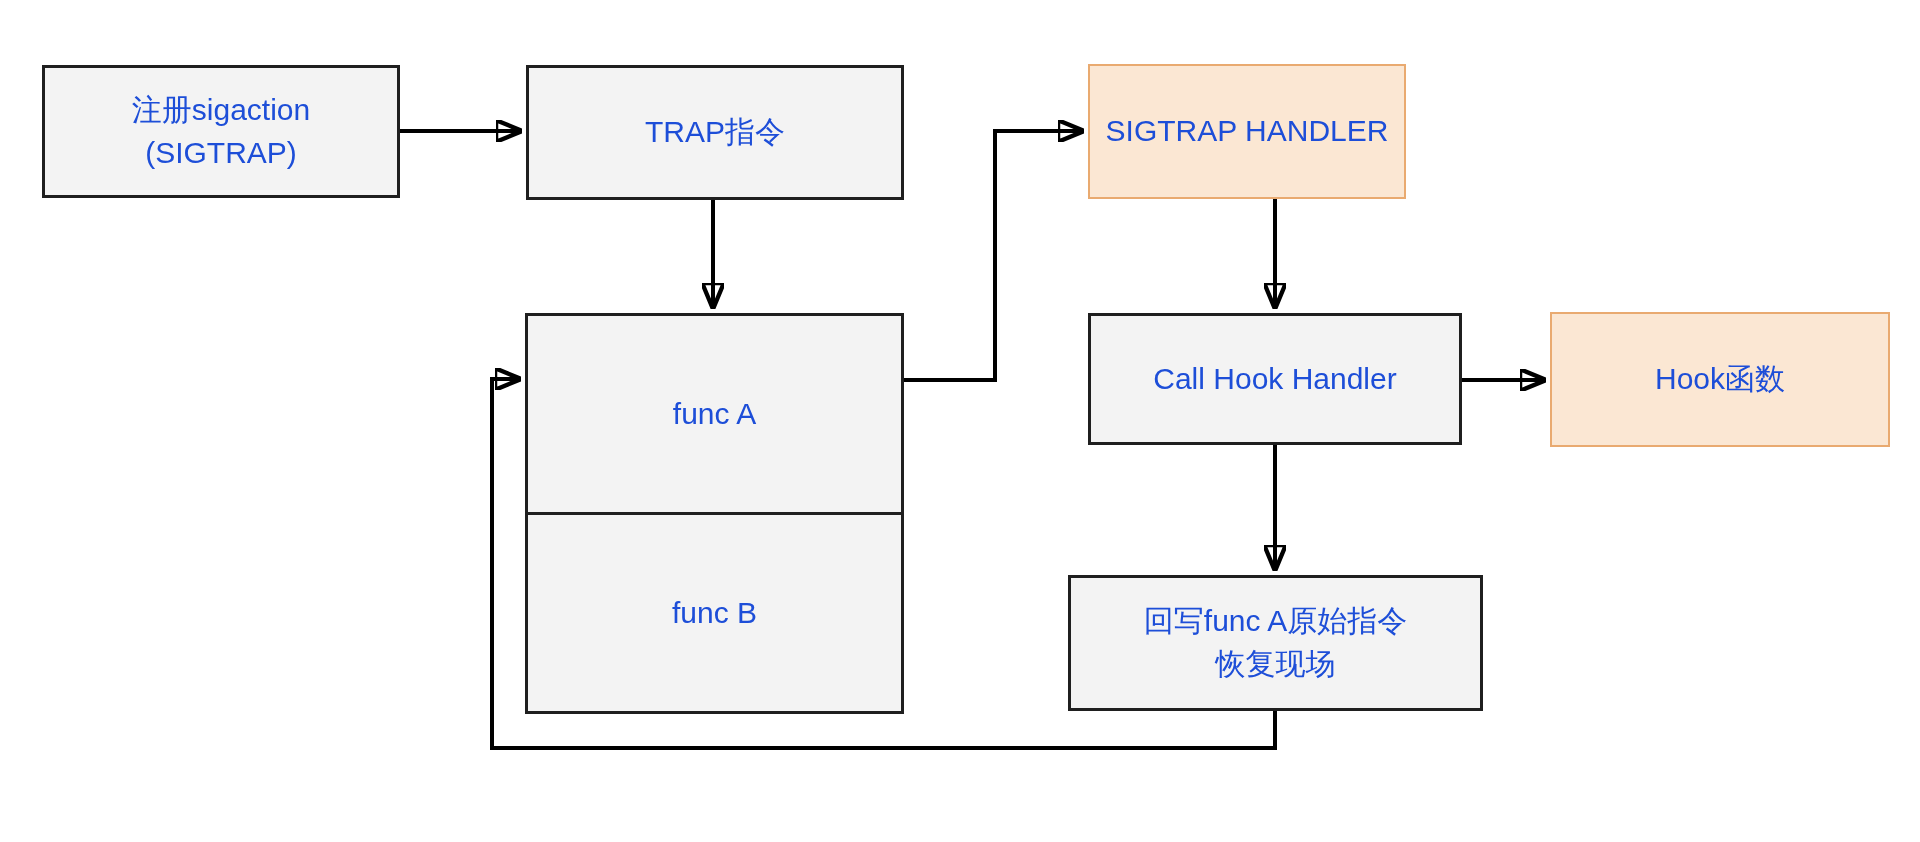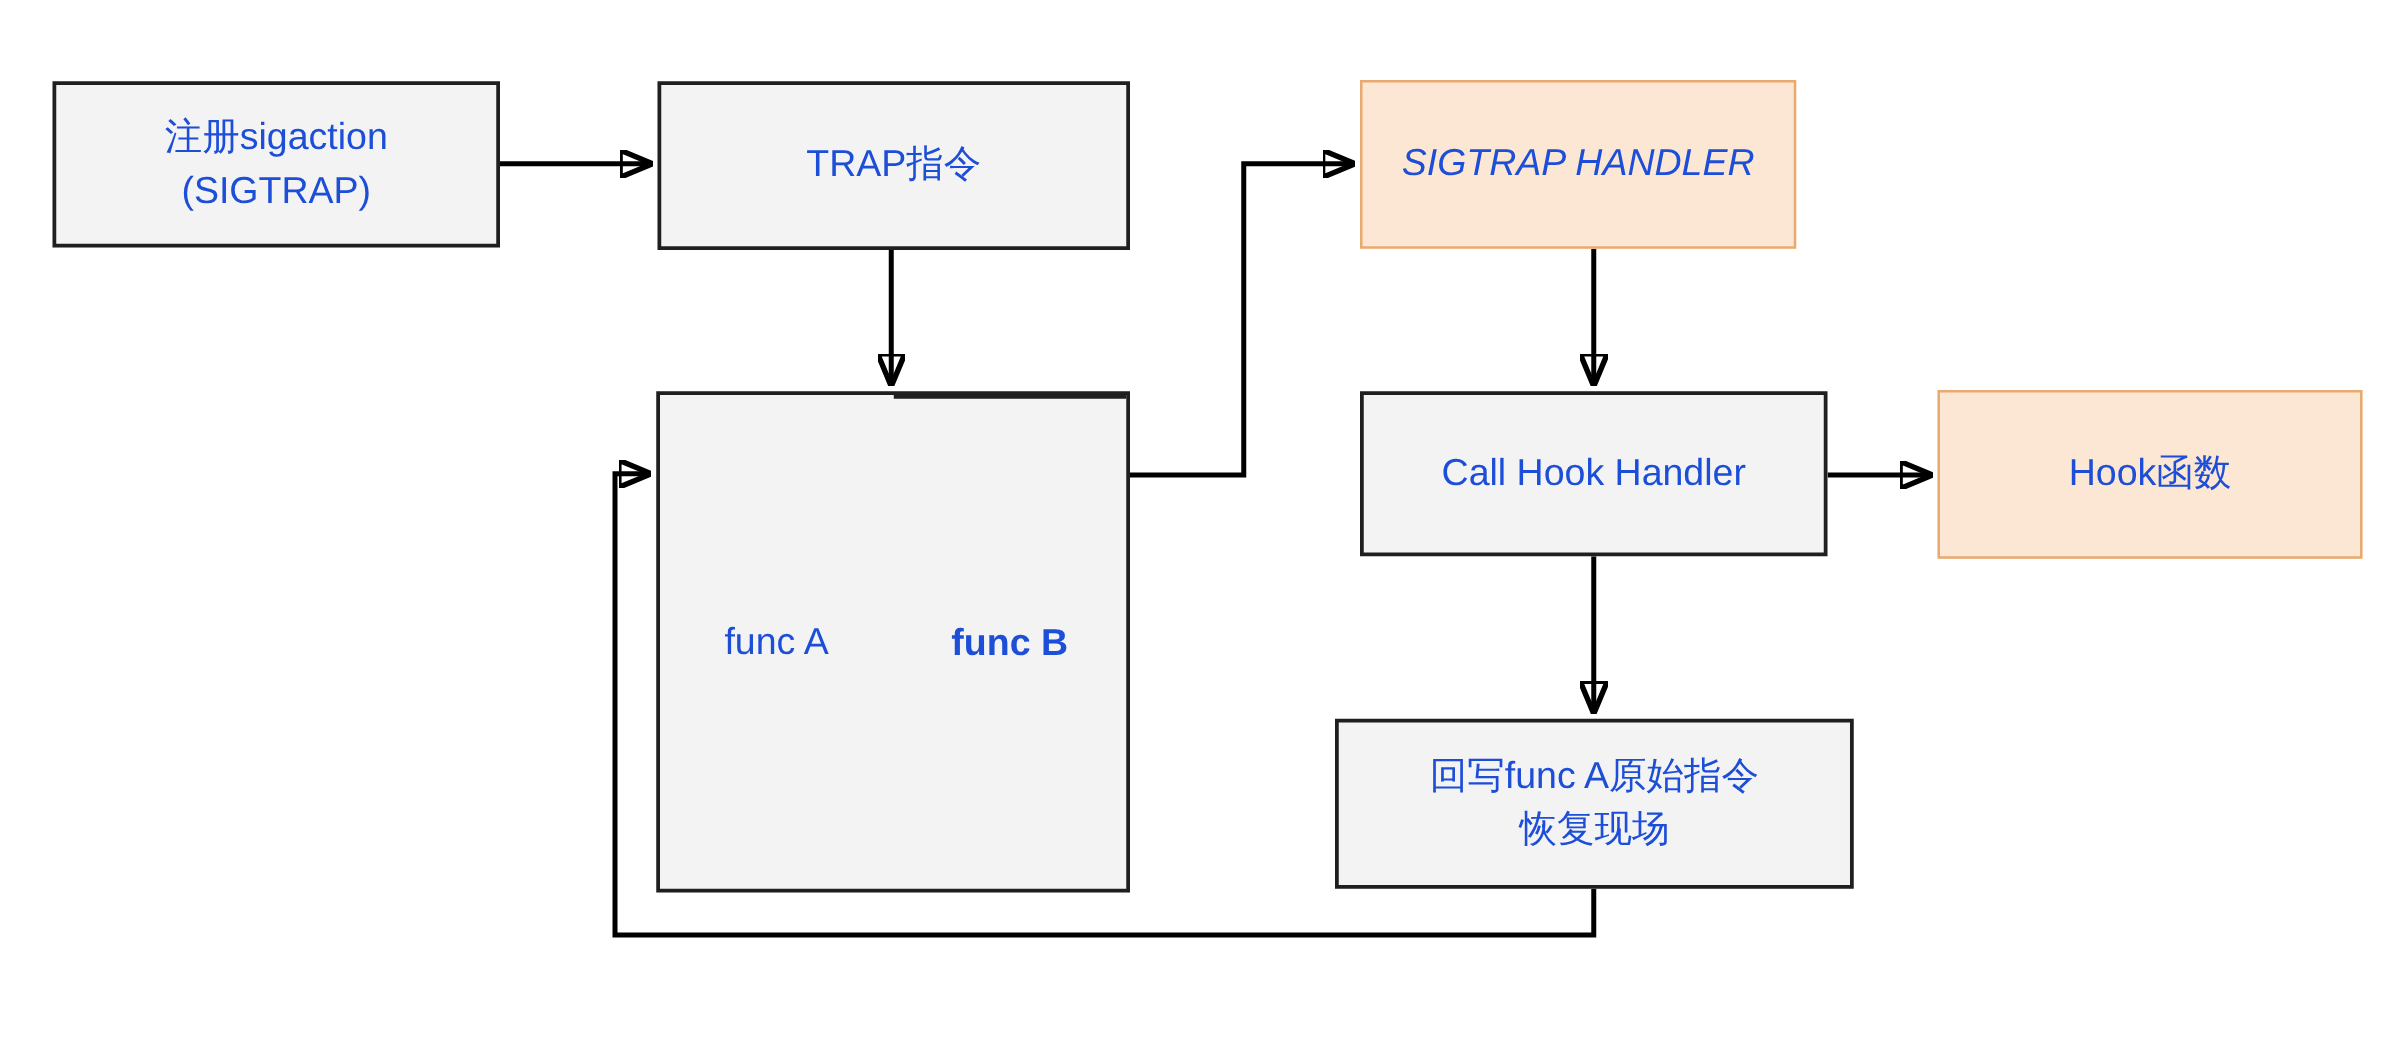--- a/index.html
+++ b/index.html
@@ -33,33 +33,32 @@
   .node.accent {
     background: var(--accent-fill, #fbe7d3);
     border: 2.5px solid var(--accent-border, #e9aa70);
   }
   .stack {
     position: absolute;
     box-sizing: border-box;
     border: 3px solid var(--box-border, #1f1f1f);
     background: var(--box-fill, #f3f3f3);
     display: flex;
-    flex-direction: row;
+    flex-direction: column;
     z-index: 2;
   }
   .stack .row {
     flex: 1;
     display: flex;
     align-items: center;
     justify-content: center;
     font-size: 30px;
   }
   .stack .row + .row {
     border-top: 3px solid var(--box-border, #1f1f1f);
-    font-weight: bold;
   }
   svg.wires {
     position: absolute;
     left: 0;
     top: 0;
     z-index: 1;
   }
   svg.wires path {
     fill: none;
     stroke: var(--arrow, #000000);
@@ -89,21 +88,21 @@
 
   <div class="node" style="left:42px; top:65px; width:358px; height:133px;">
     <span>注册sigaction</span>
     <span>(SIGTRAP)</span>
   </div>
 
   <div class="node" style="left:526px; top:65px; width:378px; height:135px;">
     <span>TRAP指令</span>
   </div>
 
-  <div class="node accent" style="left:1088px; top:64px; width:349px; height:135px;font-style:italic;">
+  <div class="node accent" style="left:1088px; top:64px; width:318px; height:135px;">
     <span>SIGTRAP HANDLER</span>
   </div>
 
   <div class="stack" style="left:525px; top:313px; width:379px; height:401px;">
     <div class="row">
       <span>func A</span>
     </div>
     <div class="row">
       <span>func B</span>
     </div>

